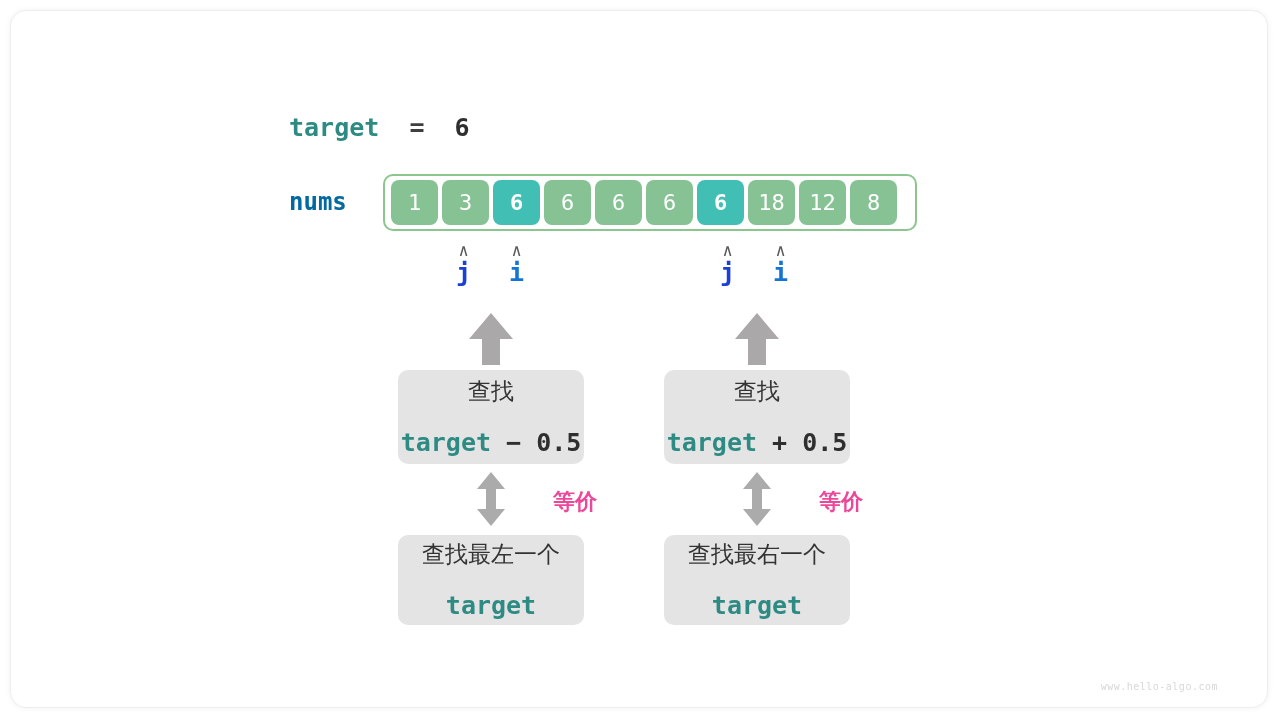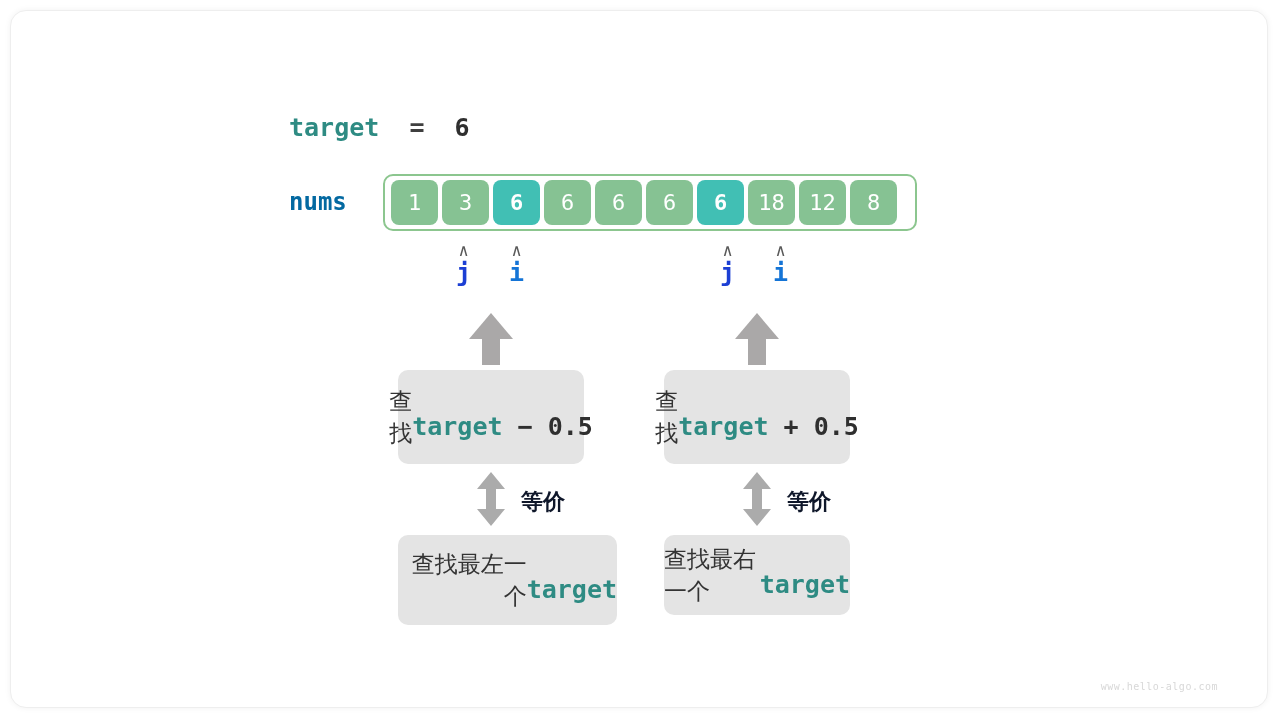--- a/index.html
+++ b/index.html
@@ -174,31 +174,32 @@
     top: 16px;
     width: 10px;
     height: 22px;
     background: #ababab;
   }
   .eq-label {
     position: absolute;
     font-family: "Liberation Sans", sans-serif;
     font-size: 22px;
     font-weight: bold;
-    color: #0f172a;
+    color: #ec4899;
+    margin-left: 32px;
   }
 
   
   .gbox {
     position: absolute;
     background: #e4e4e4;
     border-radius: 10px;
     box-sizing: border-box;
     display: flex;
-    flex-direction: row;
+    flex-direction: column;
     align-items: center;
     justify-content: center;
   }
   .gbox .l1 {
     font-family: "DejaVu Sans", sans-serif;
     font-size: 23px;
     color: #333333;
     line-height: 32px;
   }
   .gbox .l2 {
@@ -292,24 +293,24 @@
   </div>
   <div class="eq-label" style="left:521px; top:487px;">等价</div>
 
   <div class="dbl-arrow" style="left:743px; top:472px;">
     <div class="head-up"></div>
       <div class="body"></div>
       <div class="head-dn"></div>
   </div>
   <div class="eq-label" style="left:787px; top:487px;">等价</div>
 
-  <div class="gbox" style="left:398px; top:535px; width:219px; height:90px;text-align:right;">
+  <div class="gbox" style="left:398px; top:535px; width:186px; height:90px;text-align:right;">
     <div class="l1">查找最左一个</div>
     <div class="l2"><span class="t">target</span></div>
   </div>
 
-  <div class="gbox" style="left:664px; top:535px; width:186px; height:80px;">
+  <div class="gbox" style="left:664px; top:535px; width:186px; height:90px;">
     <div class="l1">查找最右一个</div>
     <div class="l2"><span class="t">target</span></div>
   </div>
 
   <div class="watermark">www.hello-algo.com</div>
 </div>
 
 </body></html>

